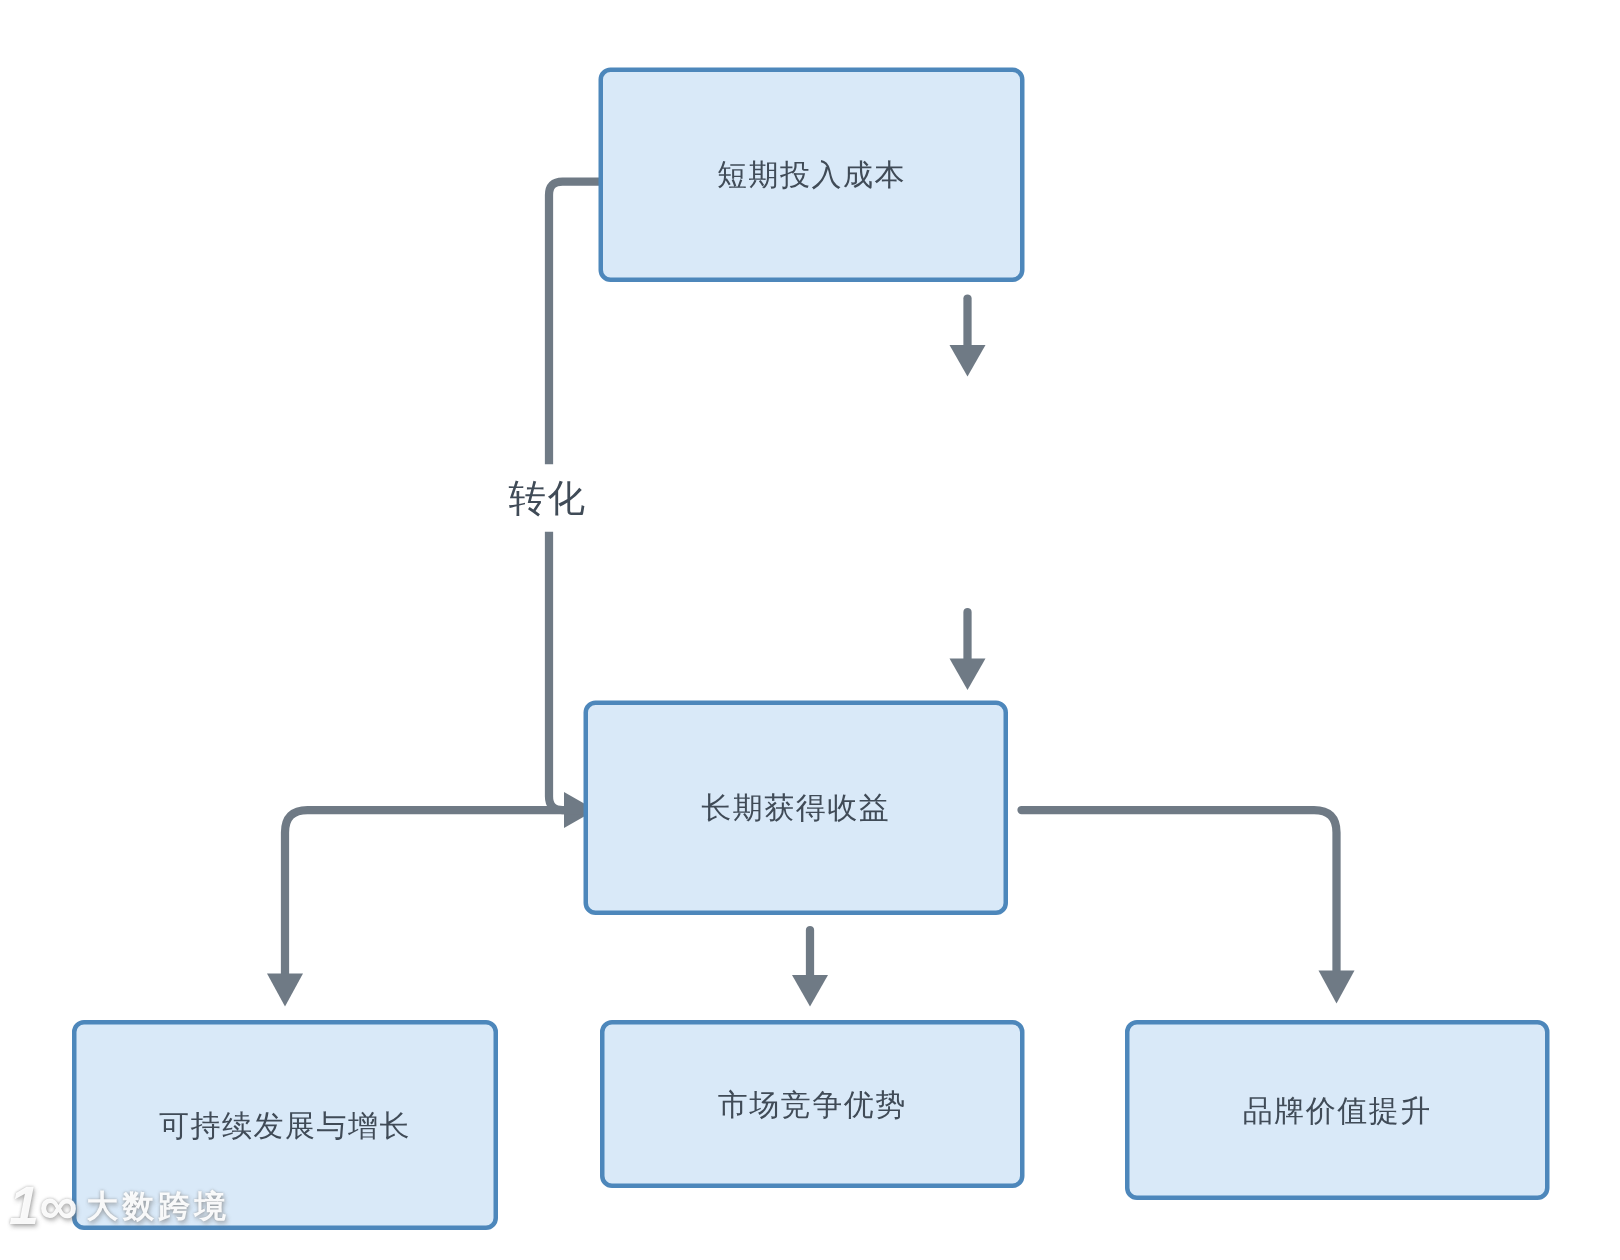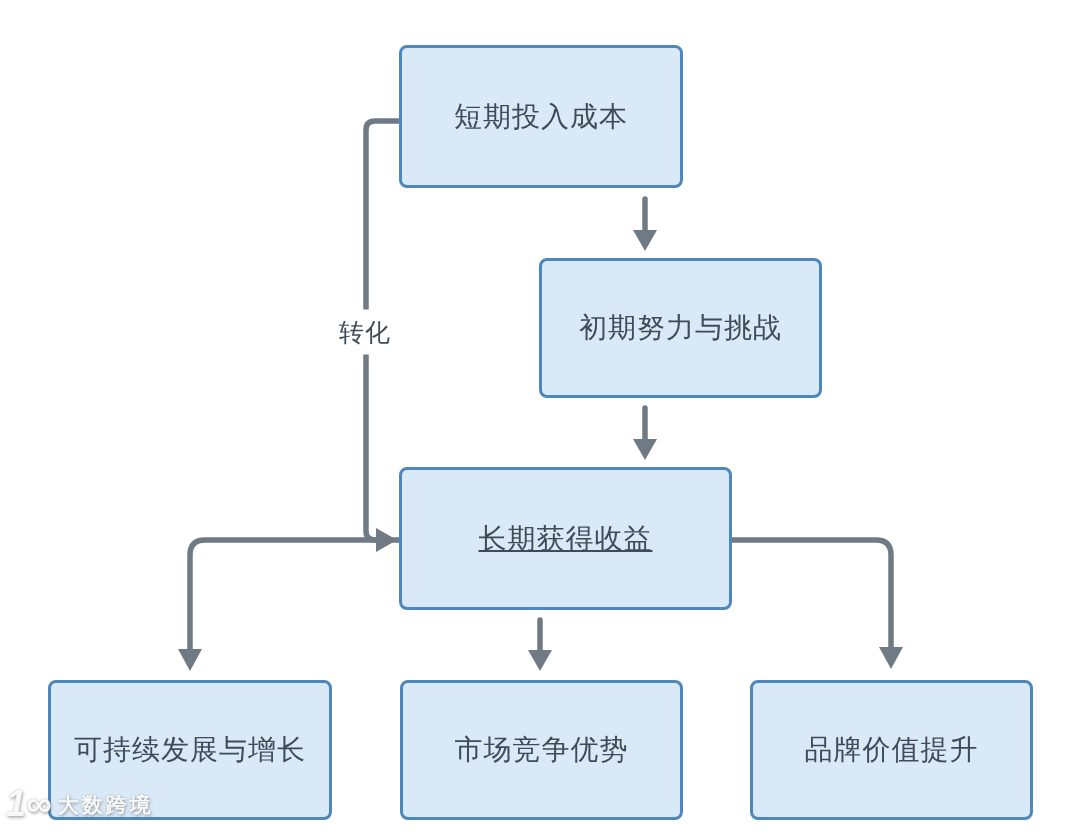--- a/index.html
+++ b/index.html
@@ -39,30 +39,30 @@
   .node{
     position:absolute;
     box-sizing:border-box;
     background:var(--node-fill);
     border:3px solid var(--node-border);
     border-radius:8px;
     display:flex;
     align-items:center;
     justify-content:center;
     color:var(--node-text);
-    font-size:28px;
+    font-size:20px;
     letter-spacing:1px;
     text-align:center;
   }
   .n1{left:399px;top:45px;width:284px;height:143px;}
   .n2{left:539px;top:258px;width:283px;height:140px;}
-  .n3{left:399px;top:467px;width:333px;height:143px;text-decoration:underline;}
+  .n3{left:389px;top:467px;width:283px;height:143px;}
   .n4{left:48px;top:680px;width:284px;height:140px;text-align:right;}
-  .n5{left:400px;top:680px;width:283px;height:140px;}
-  .n6{left:750px;top:680px;width:283px;height:140px;}
+  .n5{left:400px;top:680px;width:283px;height:112px;}
+  .n6{left:750px;top:680px;width:283px;height:120px;}
   .edge-label{
     position:absolute;
     left:365px;top:332px;
     transform:translate(-50%,-50%);
     background:var(--bg);
     padding:6px 6px;
     font-size:25px;
     color:var(--node-text);
     letter-spacing:1px;
     white-space:nowrap;
@@ -125,23 +125,20 @@
     <g>
       <path class="edge" d="M681 540 L876 540 Q891 540 891 555 L891 648"></path>
       <polygon class="arrowhead" points="891,669 879,647 903,647"></polygon>
     </g>
   </svg>
 
   <div class="node n1">
     <span>短期投入成本</span>
   </div>
 
-  <div class="node n2">
-    <span>初期努力与挑战</span>
-  </div>
 
   <div class="node n3">
     <span>长期获得收益</span>
   </div>
 
   <div class="node n4">
     <span>可持续发展与增长</span>
   </div>
 
   <div class="node n5">

